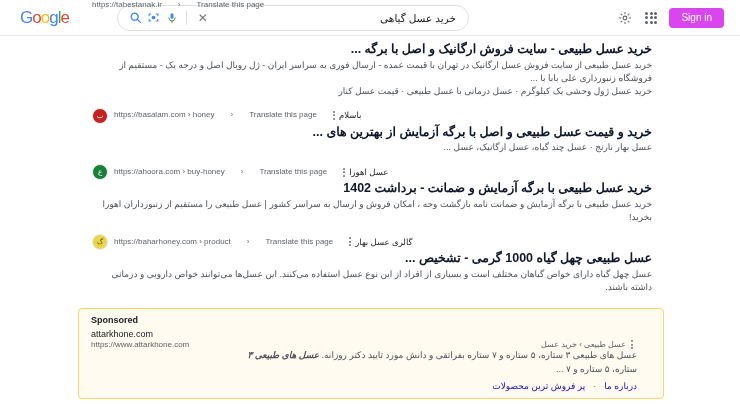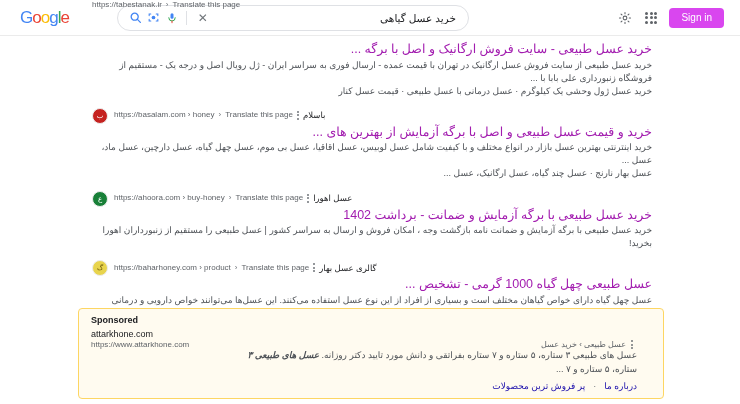--- a/index.html
+++ b/index.html
@@ -112,41 +112,42 @@
     overflow: hidden;
   }
   .site-meta { display:flex; flex-direction: row; align-items: flex-start; }
   .site-name {
     font-size: 8.5px;
     color: #202124;
     direction: rtl;
     line-height: 1.25;
   }
   .url-line {
-    display:flex; flex-direction: row; align-items:center; gap:4px;
+    display:flex; flex-direction: row; align-items:center; gap:16px;
     direction: ltr;
     font-size: 8px;
     color: #5f6368;
     line-height: 1.25;
   }
   .url-line .translate { color:#5f6368; }
   .url-line .sep { color:#70757a; }
   .kebab {
     display:flex; flex-direction:column; gap:1.5px; align-items:center;
     margin-right: 4px; cursor:pointer;
   }
   .kebab i { width:2px; height:2px; background:#70757a; border-radius:50%; display:block; }
 
   .res-title {
-    color: #a21caf;
+    color: #0f172a;
     font-size: 12.5px;
     line-height: 1.25;
     direction: rtl;
     margin: 1px 0 1px 0;
     cursor: pointer;
+    font-weight: bold;
   }
   .res-snippet {
     font-size: 9px;
     color: #4d5156;
     line-height: 1.45;
     direction: rtl;
   }
   .res-sub {
     font-size: 9px;
     color: #4d5156;
@@ -302,21 +303,20 @@
             <span class="translate">Translate this page</span>
             <span class="kebab">
                 <i></i>
                 <i></i>
                 <i></i>
               </span>
           </span>
         </span>
       </div>
       <div class="res-title">خرید و قیمت عسل طبیعی و اصل با برگه آزمایش از بهترین های ...</div>
-      <div class="res-snippet">خرید اینترنتی بهترین عسل بازار در انواع مختلف و با کیفیت شامل عسل لوبیس، عسل اقاقیا، عسل بی موم، عسل چهل گیاه، عسل دارچین، عسل ماد، عسل ...</div>
       <div class="res-sub">عسل بهار نارنج · عسل چند گیاه، عسل ارگانیک، عسل ...</div>
     </div>
 
     <div class="result" style="margin-top:10px;">
       <div class="res-head">
         <span class="favicon f-g">ع</span>
         <span class="site-meta">
           <span class="site-name">عسل اهورا</span>
           <span class="url-line">
             <span>https://ahoora.com › buy-honey</span>

